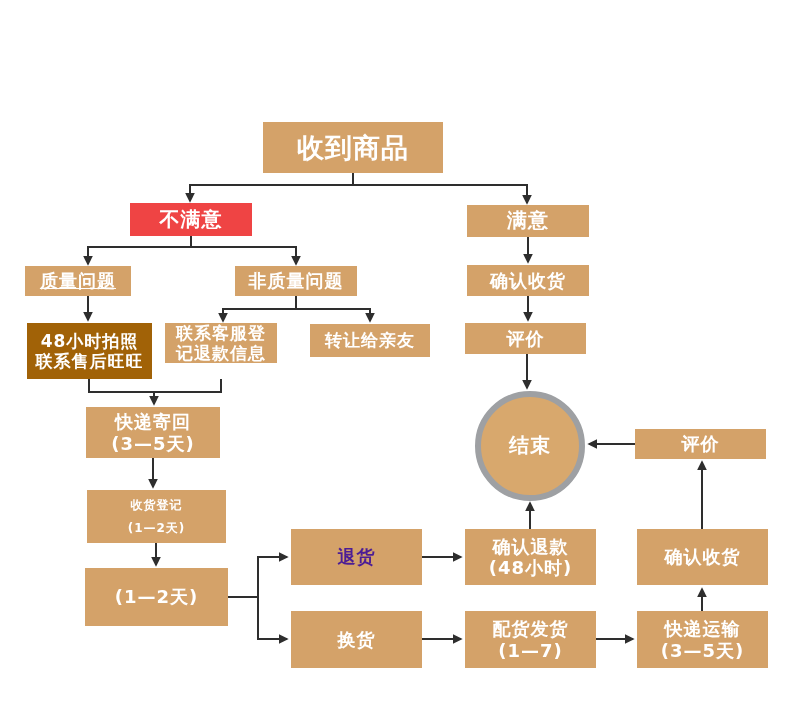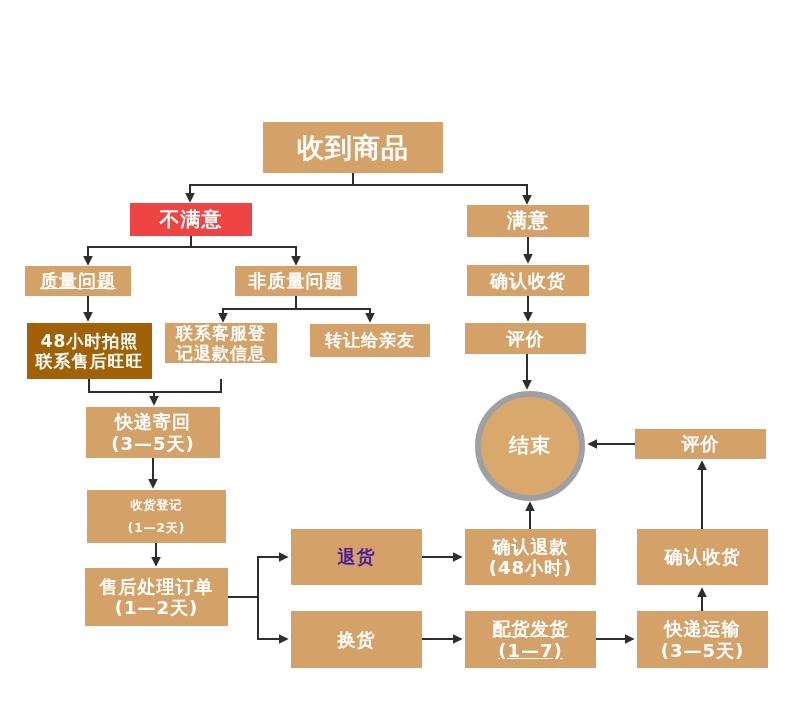--- a/index.html
+++ b/index.html
@@ -110,37 +110,36 @@
       </div>
       <div class="node" style="left: 86px; top: 407px; width: 134px; height: 51px; font-size: 18px; background: rgb(212, 162, 105); color: rgb(255, 255, 255);">
         <div class="ln">快递寄回</div>
         <div class="ln">(3—5天)</div>
       </div>
       <div class="node" style="left: 87px; top: 490px; width: 139px; height: 53px; font-size: 12px; background: rgb(212, 162, 105); color: rgb(255, 255, 255); gap: 8px;">
         <div class="ln">收货登记</div>
         <div class="ln">(1—2天)</div>
       </div>
       <div class="node" style="left: 85px; top: 568px; width: 143px; height: 58px; font-size: 18px; background: rgb(212, 162, 105); color: rgb(255, 255, 255);">
-        <div class="ln">售后处理订单</div>
         <div class="ln">(1—2天)</div>
       </div>
       <div class="node" style="left: 291px; top: 529px; width: 131px; height: 56px; font-size: 18px; background: rgb(212, 162, 105); color: #4c1d95;">
         <div class="ln">退货</div>
       </div>
       <div class="node" style="left: 465px; top: 529px; width: 131px; height: 56px; font-size: 18px; background: rgb(212, 162, 105); color: rgb(255, 255, 255);">
         <div class="ln">确认退款</div>
         <div class="ln">(48小时)</div>
       </div>
       <div class="node" style="left: 637px; top: 529px; width: 131px; height: 56px; font-size: 18px; background: rgb(212, 162, 105); color: rgb(255, 255, 255);">
         <div class="ln">确认收货</div>
       </div>
       <div class="node" style="left: 291px; top: 611px; width: 131px; height: 57px; font-size: 18px; background: rgb(212, 162, 105); color: rgb(255, 255, 255);">
         <div class="ln">换货</div>
       </div>
-      <div class="node" style="left: 465px; top: 611px; width: 131px; height: 57px; font-size: 18px; background: rgb(212, 162, 105); color: rgb(255, 255, 255); text-decoration: underline;">
+      <div class="node" style="left: 465px; top: 611px; width: 131px; height: 57px; font-size: 18px; background: rgb(212, 162, 105); color: rgb(255, 255, 255);">
         <div class="ln">配货发货</div>
         <div class="ln">(1—7)</div>
       </div>
       <div class="node" style="left: 637px; top: 611px; width: 131px; height: 57px; font-size: 18px; background: rgb(212, 162, 105); color: rgb(255, 255, 255);">
         <div class="ln">快递运输</div>
         <div class="ln">(3—5天)</div>
       </div>
       <div class="node" style="left: 635px; top: 429px; width: 131px; height: 30px; font-size: 18px; background: rgb(212, 162, 105); color: rgb(255, 255, 255);">
         <div class="ln">评价</div>
       </div>

